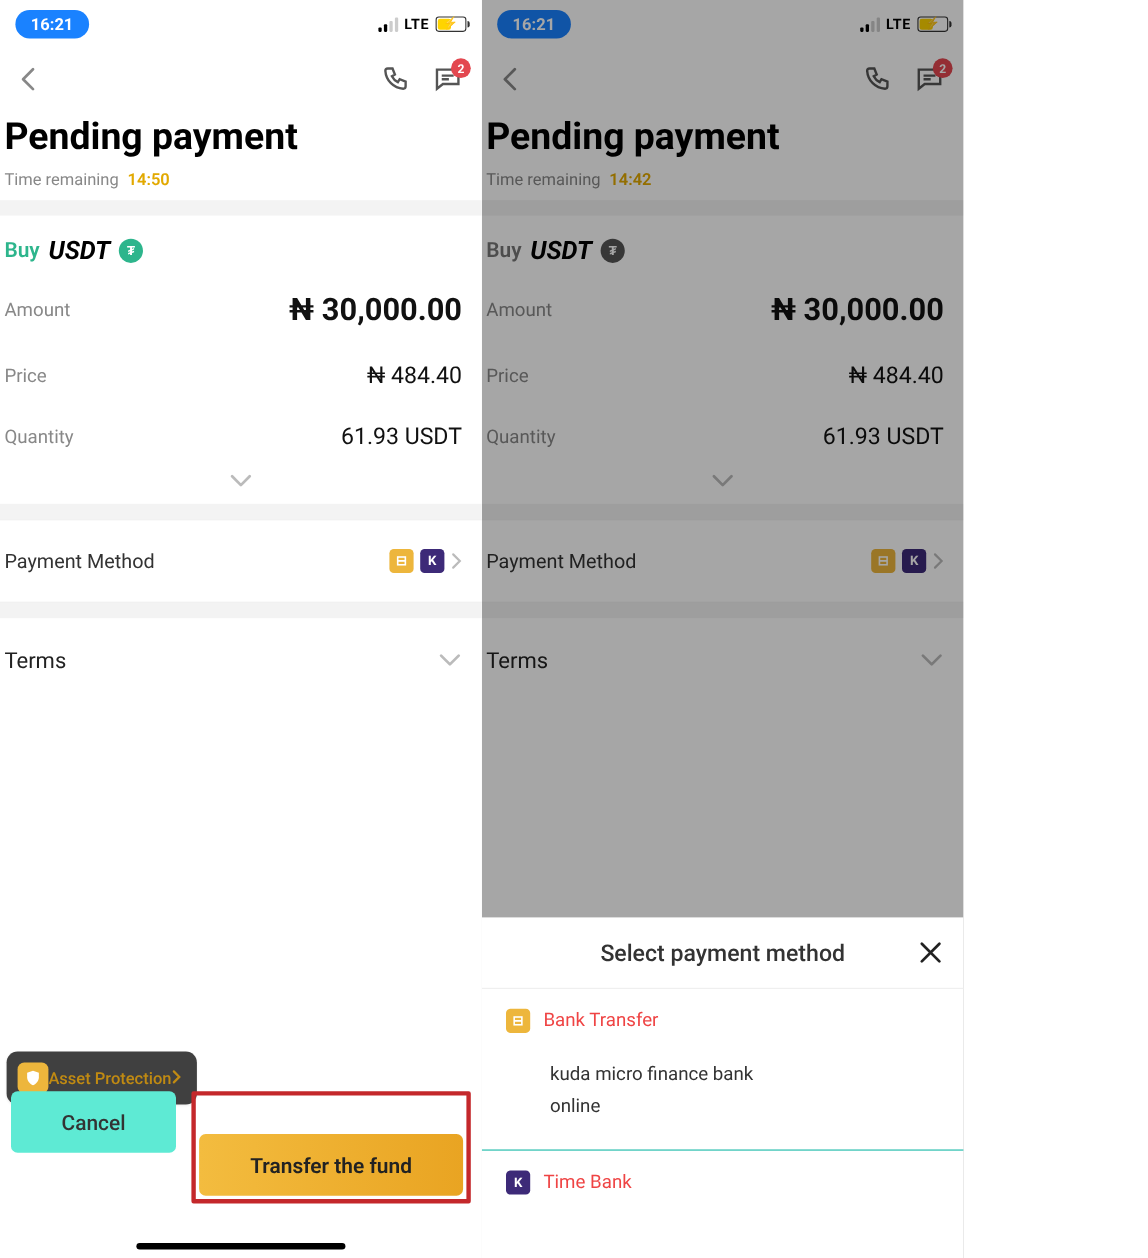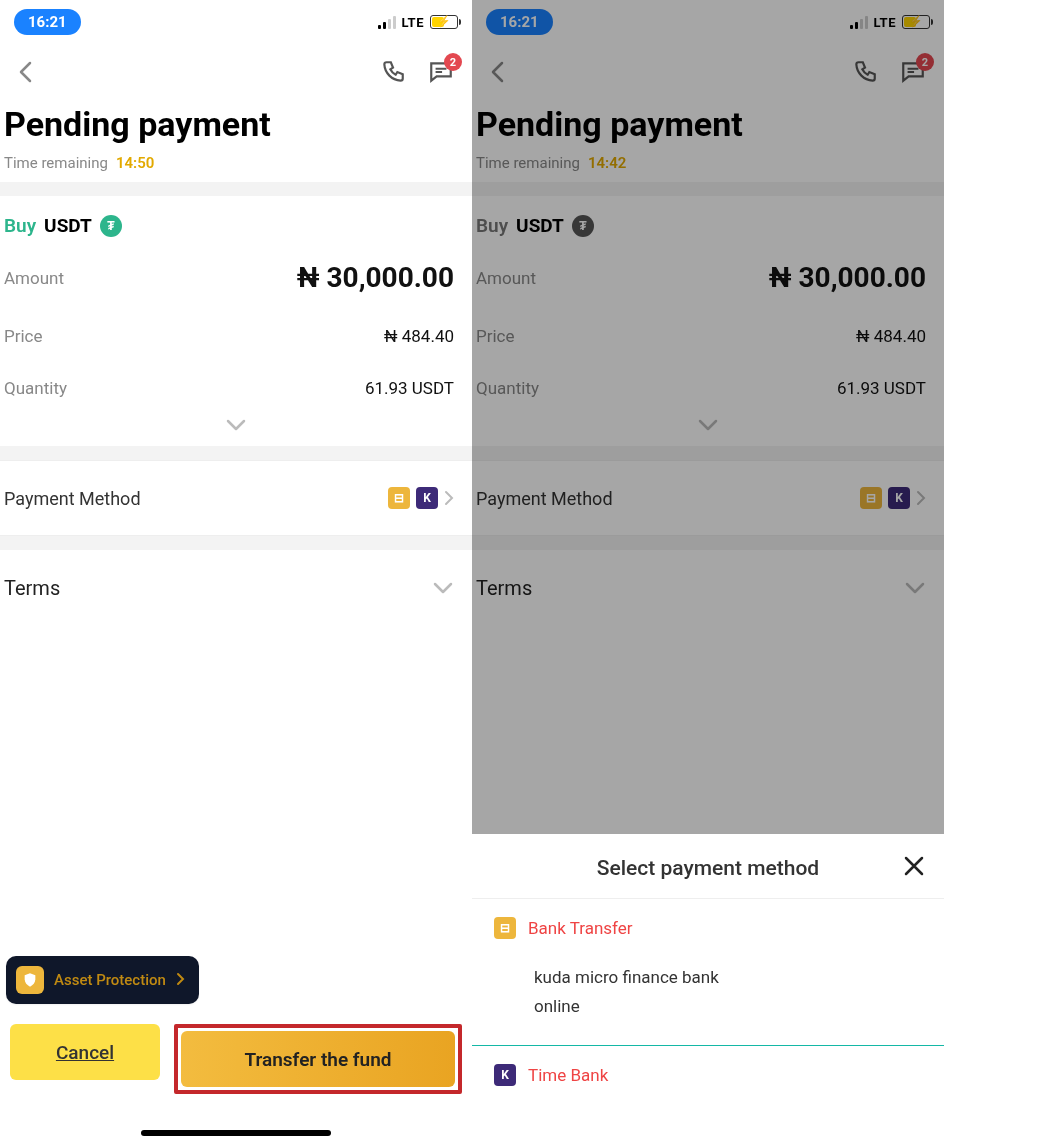--- a/index.html
+++ b/index.html
@@ -1,17 +1,17 @@
 <!DOCTYPE html>
 <html><head>
 <meta charset="utf-8">
 <style>
   * { box-sizing: border-box; margin: 0; padding: 0; font-family: -apple-system, BlinkMacSystemFont, "Segoe UI", Roboto, Helvetica, Arial, sans-serif; }
   body { width: 1044px; height: 1144px; display: flex; background: #fff; }
-  .screen { width: 472px; height: 1144px; position: relative; display: flex; flex-direction: column; background: #fff; overflow: hidden; }
+  .screen { width: 438px; height: 1144px; position: relative; display: flex; flex-direction: column; background: #fff; overflow: hidden; }
   .screen.dimmed::before { content:""; position:absolute; inset:0; background: rgba(0,0,0,0.35); z-index: 5; pointer-events:none; }
 
   
   .statusbar { height: 44px; display:flex; align-items:center; justify-content:space-between; padding: 0 14px; }
   .time-pill { background:#1a82ff; color:#fff; font-weight:700; font-size:15px; padding:4px 14px; border-radius: 16px; }
   .status-right { display:flex; align-items:center; gap:6px; }
   .signal { display:flex; align-items:flex-end; gap:2px; height:14px; }
   .signal span { width:3px; background:#000; border-radius:1px; }
   .signal span.b1{height:4px;} .signal span.b2{height:7px;} .signal span.b3{height:10px; background:#ccc;} .signal span.b4{height:13px; background:#ccc;}
   .lte { font-size:13px; font-weight:700; letter-spacing:0.5px; }
@@ -30,54 +30,54 @@
   .titleblock { padding: 4px 18px 10px 0; margin-left: -2px; }
   .titleblock h1 { font-size:34px; font-weight:700; padding-left: 6px; }
   .timerow { display:flex; gap:8px; align-items:baseline; padding: 10px 0 0 6px; font-size:15px; color:#888; }
   .timerow .t { color:#e2a900; font-weight:600;text-align:center; }
 
   .sep { height:14px; background:#f3f3f3; }
 
   
   .buyrow { display:flex; align-items:center; gap:8px; padding: 18px 6px 8px 0; margin-left:-2px; }
   .buy-label { color:#2db58c; font-size:19px; font-weight:600; padding-left:6px; }
-  .asset { font-size:19px; font-weight:700; }
+  .asset { font-size:23px; font-weight:700;font-style:italic; }
   .tether-badge { width:22px; height:22px; border-radius:50%; background:#2db58c; color:#fff; display:flex;align-items:center;justify-content:center; font-size:12px; font-weight:700; }
 
   
   .kv { display:flex; justify-content:space-between; align-items:center; padding: 16px 18px 16px 0; margin-left:-2px; }
   .kv .k { font-size:17px; color:#888; padding-left:6px; }
-  .kv .v { font-size:17px; color:#111; }
+  .kv .v { font-size:21px; color:#111; }
   .kv.big .v { font-size:28px; font-weight:700; }
 
   .expand-row { display:flex; justify-content:center; padding:4px 0 14px; color:#aaa; }
 
   .pmrow { display:flex; justify-content:space-between; align-items:center; padding: 26px 18px 26px 0; margin-left:-2px; border-top:1px solid #eee; border-bottom:1px solid #eee; }
   .pmrow .k { font-size:18px; color:#333; padding-left:6px; }
   .pm-icons { display:flex; align-items:center; gap:6px; }
   .pm-icon { width:22px; height:22px; border-radius:4px; display:flex; align-items:center; justify-content:center; font-size:12px; font-weight:700; color:#fff; }
   .pm-icon.gold { background:#edb63c; }
   .pm-icon.purple { background:#3d2a78; }
 
   .termsrow { display:flex; justify-content:space-between; align-items:center; padding: 26px 18px 26px 0; margin-left:-2px; }
   .termsrow .k { font-size:20px; color:#222; padding-left:6px; }
 
   
-  .asset-prot { position:absolute; left:6px; bottom:140px; background:#0f172a; border-radius:10px; padding:10px 14px 10px 10px; display:flex; align-items:center; gap:10px; box-shadow:0 1px 2px rgba(0,0,0,0.06); }
+  .asset-prot { position:absolute; left:6px; bottom:140px; background:#404040; border-radius:10px; padding:10px 14px 10px 10px; display:flex; align-items:center; gap:0; box-shadow:0 1px 2px rgba(0,0,0,0.06); }
   .asset-prot .ap-icon { width:28px; height:28px; border-radius:6px; background:#edb63c; display:flex;align-items:center;justify-content:center; color:#fff; }
   .asset-prot .ap-text { font-size:15px; color:#c08a12; font-weight:500; }
   .asset-prot .ap-chev { color:#c08a12; }
 
   
   .footer { position:absolute; left:0; right:0; bottom:50px; padding: 0 10px; display:flex; gap:14px; }
   .btn { flex:1; height:56px; border:none; border-radius:6px; font-size:19px; font-weight:500; display:flex;align-items:center;justify-content:center; cursor:pointer; }
-  .btn.secondary { background:#fde047; color:#333; flex: 0 0 150px; text-decoration: underline; }
+  .btn.secondary { background:#5eead4; color:#333; flex: 0 0 150px; }
   .btn.primary { background: linear-gradient(90deg,#f3bc3f,#e9a422); color:#222; font-weight:600; }
   .highlight-box { border:4px solid #c4282b; padding:3px; border-radius:2px; flex:1; display:flex; }
-  .highlight-box .btn { flex:1; }
+  .highlight-box .btn { flex:1;margin-top:32px; }
 
   .home-indicator { position:absolute; left:50%; bottom:8px; transform:translateX(-50%); width:190px; height:6px; background:#000; border-radius:4px; }
 
   
   .sheet { position:absolute; left:0; right:0; bottom:0; background:#fff; border-radius:0; z-index:10; padding-bottom: 40px; }
   .sheet-header { display:flex; justify-content:center; align-items:flex-end; position:relative; padding:22px 18px 18px; border-bottom:1px solid #eee; }
   .sheet-header h2 { font-size:21px; font-weight:500; color:#333; }
   .sheet-close { position:absolute; right:18px; top:20px; cursor:pointer; }
   .sheet-row { display:flex; align-items:center; gap:12px; padding:18px 22px; }
   .sheet-row .label { font-size:17px; color:#ef4444; }

